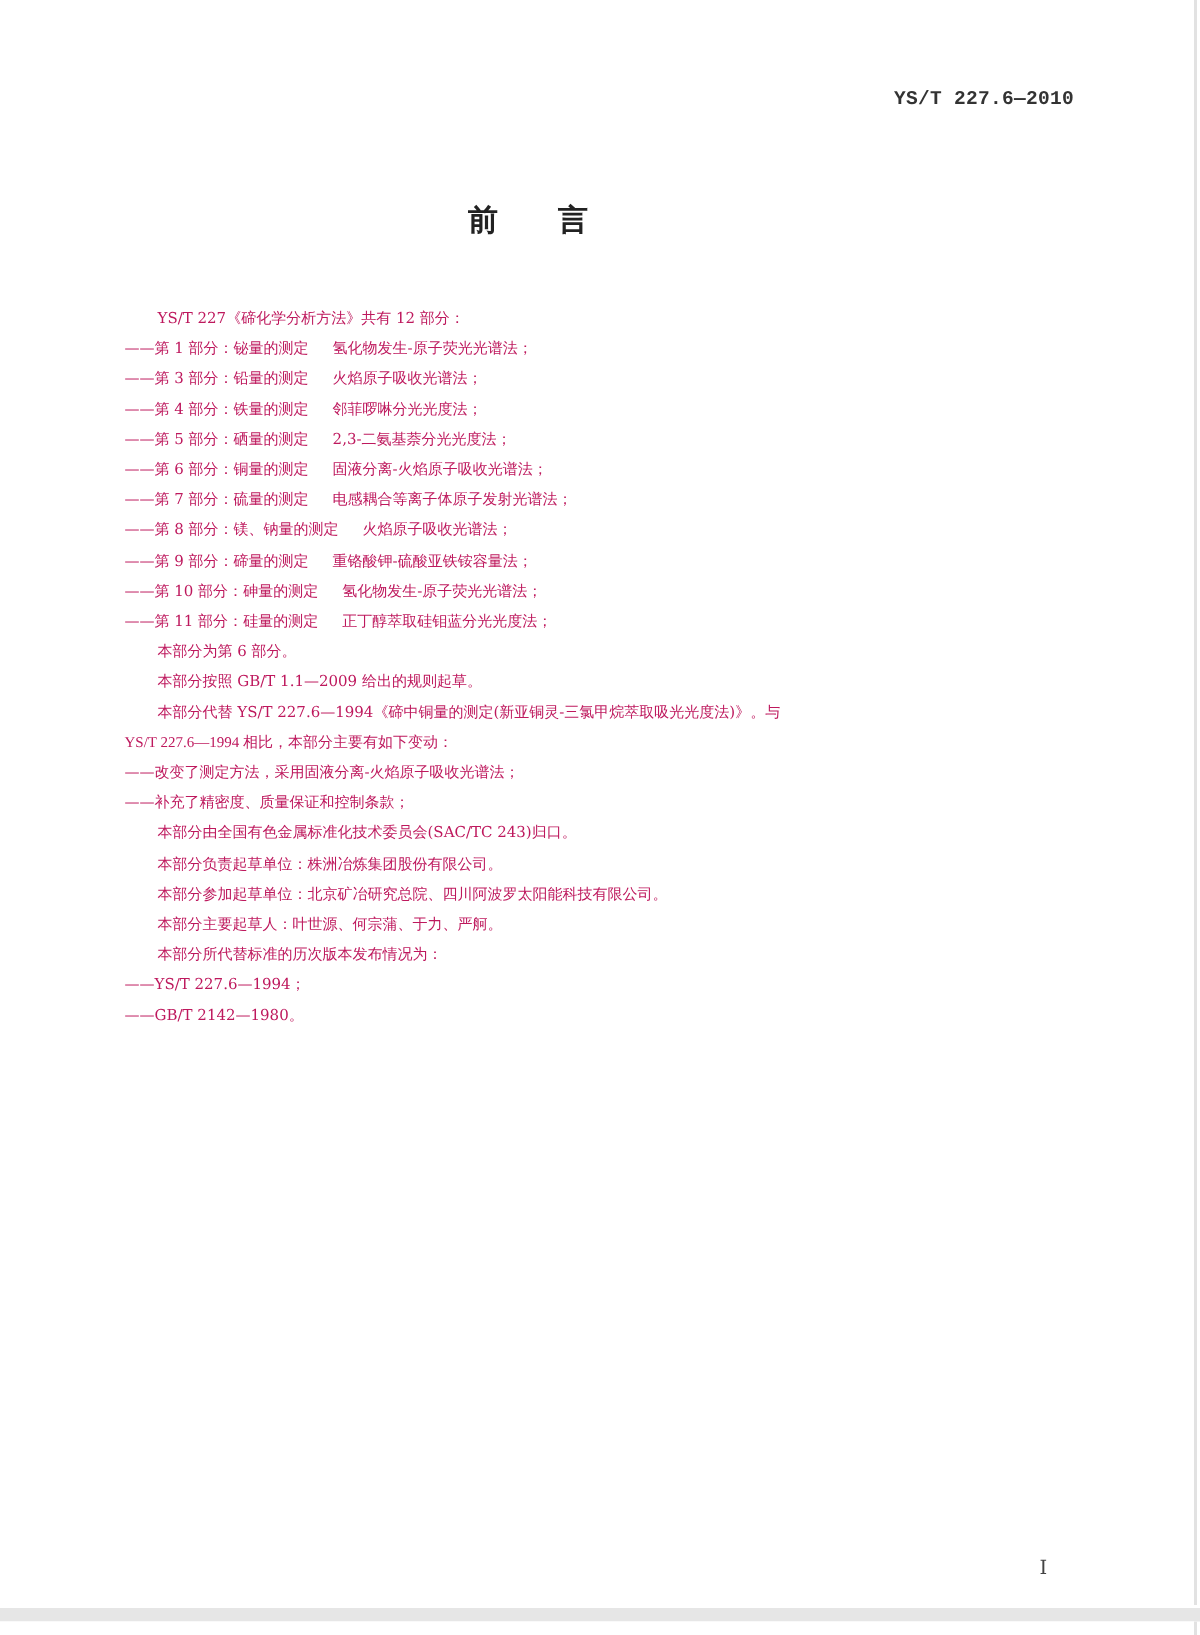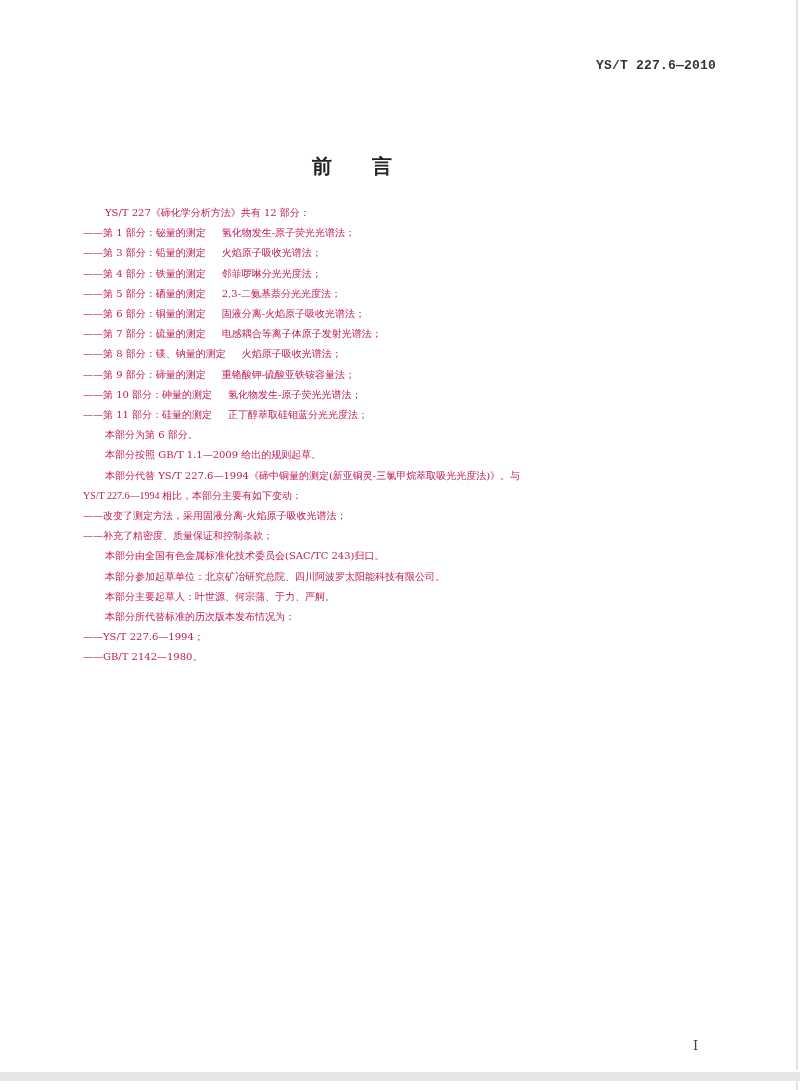--- a/index.html
+++ b/index.html
@@ -24,21 +24,21 @@
   }
   .std-code {
     position: absolute; top: 58px; right: 80px;
     font-family: Liberation Mono, monospace;
     font-weight: bold; font-size: 13px; color: #333; letter-spacing: 0.2px;
   }
   .title {
     position: absolute; top: 133px; left: 0; width: 704px;
     text-align: center; font-family: "DejaVu Sans", "Liberation Sans", sans-serif;
     font-weight: bold; font-size: 20px; color: #222; letter-spacing: 40px;
-    padding-left: 40px; box-sizing: border-box; margin-top: 20px;
+    padding-left: 40px; box-sizing: border-box;
   }
   .body {
     position: absolute; top: 203px; left: 83px; width: 660px;
     font-size: 10px; line-height: 20.2px; color: #be185d;
   }
   .line { white-space: nowrap; }
   .indent { padding-left: 22px; }
   .gap { display: inline-block; width: 16px; }
   .wrap-cont { padding-left: 0; font-family: Liberation Serif, serif; }
   .watermark {
@@ -79,20 +79,21 @@
     <div class="line indent">本部分代替 YS/T 227.6—1994《碲中铜量的测定(新亚铜灵-三氯甲烷萃取吸光光度法)》。与</div>
     <div class="line wrap-cont">YS/T 227.6—1994 相比，本部分主要有如下变动：</div>
 
     <div>
       <div class="line">——改变了测定方法，采用固液分离-火焰原子吸收光谱法；</div>
       <div class="line">——补充了精密度、质量保证和控制条款；</div>
     </div>
 
     <div>
       <div class="line indent">本部分由全国有色金属标准化技术委员会(SAC/TC 243)归口。</div>
+      <div class="line indent">本部分负责起草单位：株洲冶炼集团股份有限公司。</div>
       <div class="line indent">本部分参加起草单位：北京矿冶研究总院、四川阿波罗太阳能科技有限公司。</div>
       <div class="line indent">本部分主要起草人：叶世源、何宗蒲、于力、严舸。</div>
       <div class="line indent">本部分所代替标准的历次版本发布情况为：</div>
     </div>
 
     <div>
       <div class="line">——YS/T 227.6—1994；</div>
       <div class="line">——GB/T 2142—1980。</div>
     </div>
   </div>

